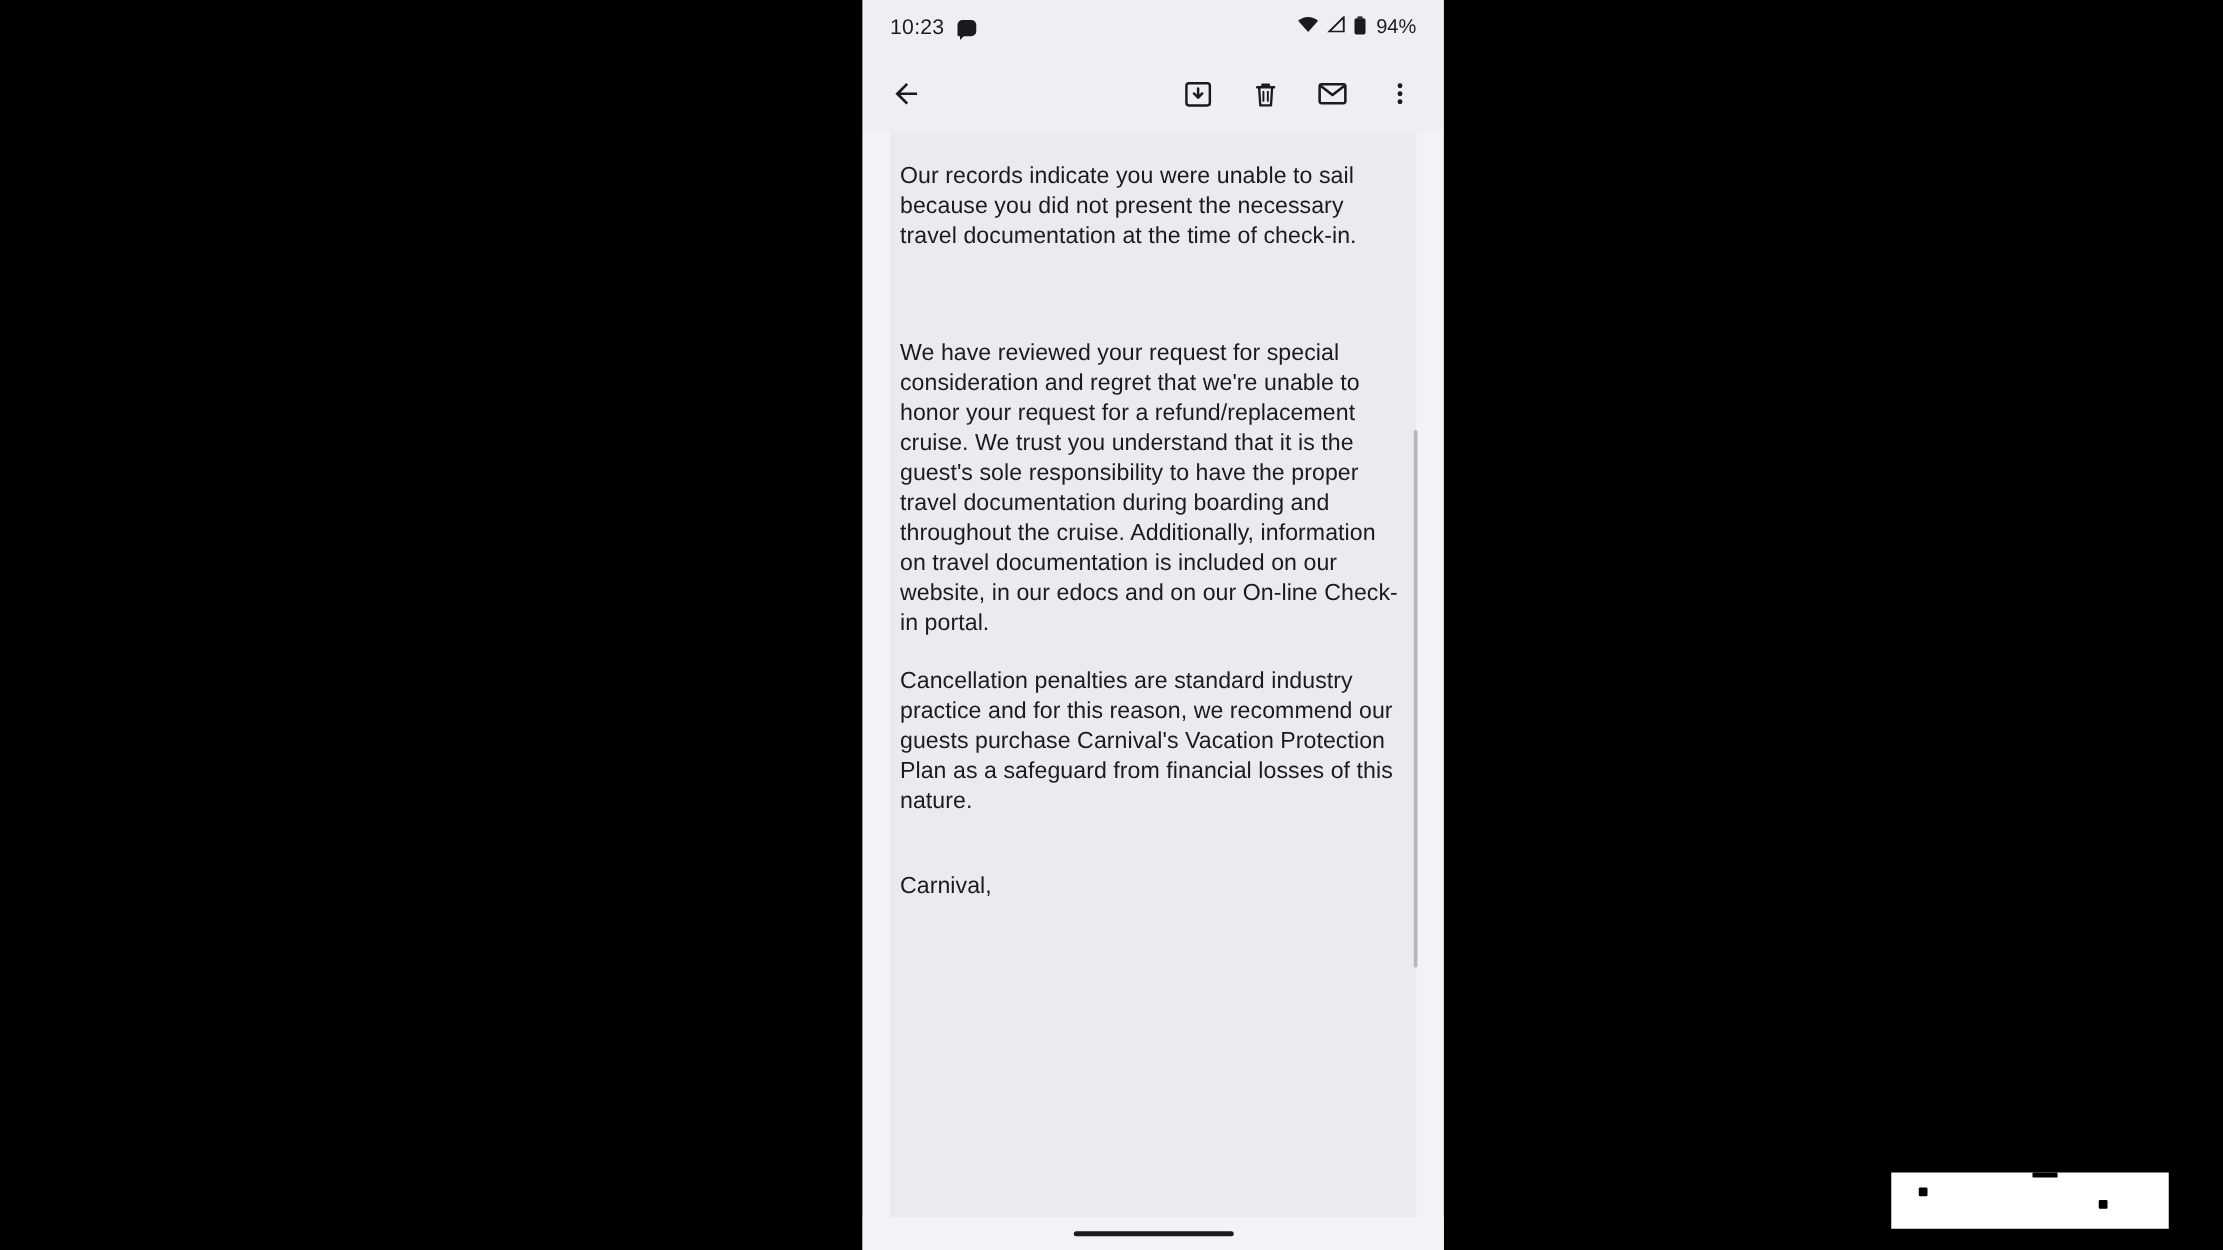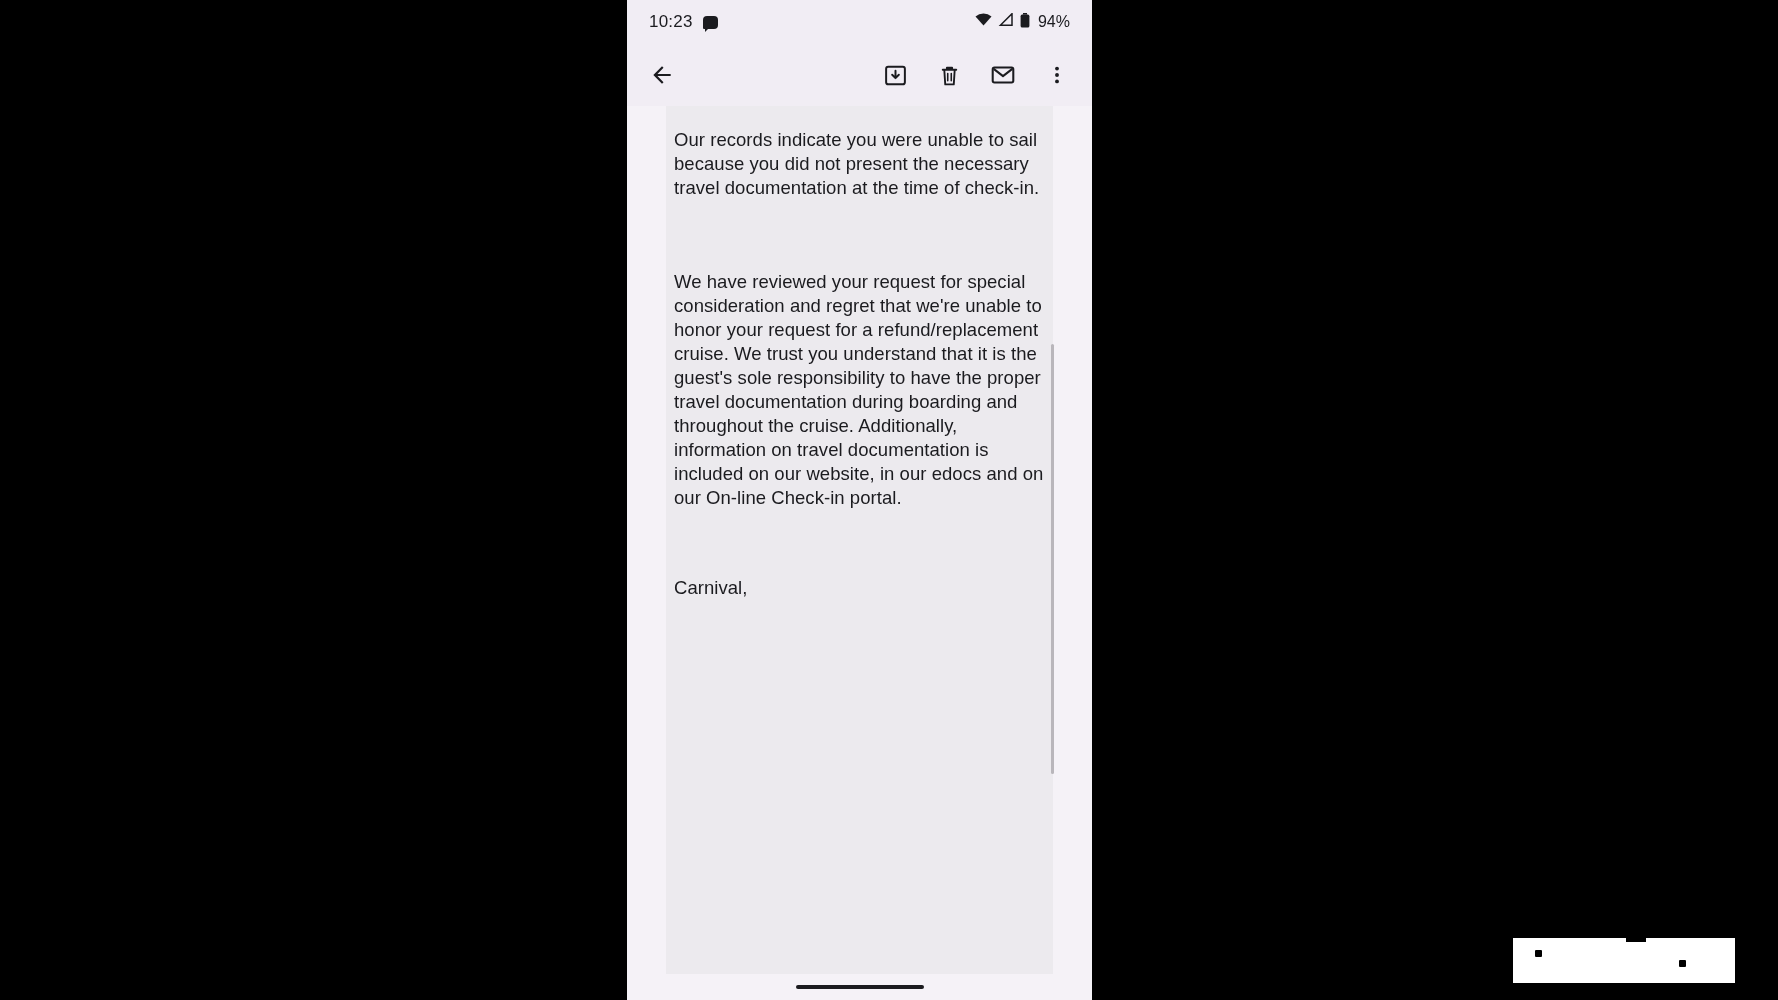--- a/index.html
+++ b/index.html
@@ -15,21 +15,21 @@
   #screen {
     position: relative;
     width: 1778px;
     height: 1000px;
     background: #000000;
   }
 
   
   .phone {
     position: absolute;
-    left: 627px;
+    left: 690px;
     top: 0px;
     width: 465px;
     height: 1000px;
     background: #f5f2f7;
     overflow: hidden;
   }
 
   
   .status-bar {
     position: relative;
@@ -109,21 +109,21 @@
     justify-content: center;
     cursor: pointer;
   }
 
   
   .mail-scroll {
     position: relative;
     height: calc(1000px - 44px - 62px);
     background: #f5f2f7;
     overflow: hidden;
-    padding: 0 39px;
+    padding: 0 22px;
     box-sizing: border-box;
   }
   .mail-card {
     background: #eceaee;
     min-height: 100%;
     padding: 22px 8px 0 8px;
     box-sizing: border-box;
     position: relative;
   }
   .mail-card p {
@@ -261,20 +261,21 @@
       </div>
     </div>
 
     <div class="mail-scroll">
       <div class="mail-card">
         <p>Our records indicate you were unable to sail because you did not present the necessary travel documentation at the time of check-in.</p>
         <div class="para-gap-lg"></div>
         <div class="para-gap-md"></div>
         <p> We have reviewed your request for special consideration and regret that we're unable to honor your request for a refund/replacement cruise. We trust you understand that it is the guest's sole responsibility to have the proper travel documentation during boarding and throughout the cruise.  Additionally, information on travel documentation is included on our website, in our edocs and on our On-line Check-in portal.</p>
         <div class="para-gap-sm"></div>
+        <p>Cancellation penalties are standard industry practice and for this reason, we recommend our guests purchase Carnival's Vacation Protection Plan as a safeguard from financial losses of this nature.</p>
         <div class="para-gap-sm"></div>
         <div class="para-gap-sm"></div>
         <p>Carnival,</p>
         <div class="card-scrollbar"></div>
       </div>
     </div>
 
     <div class="nav-bar">
       <div class="nav-pill"></div>
     </div>

